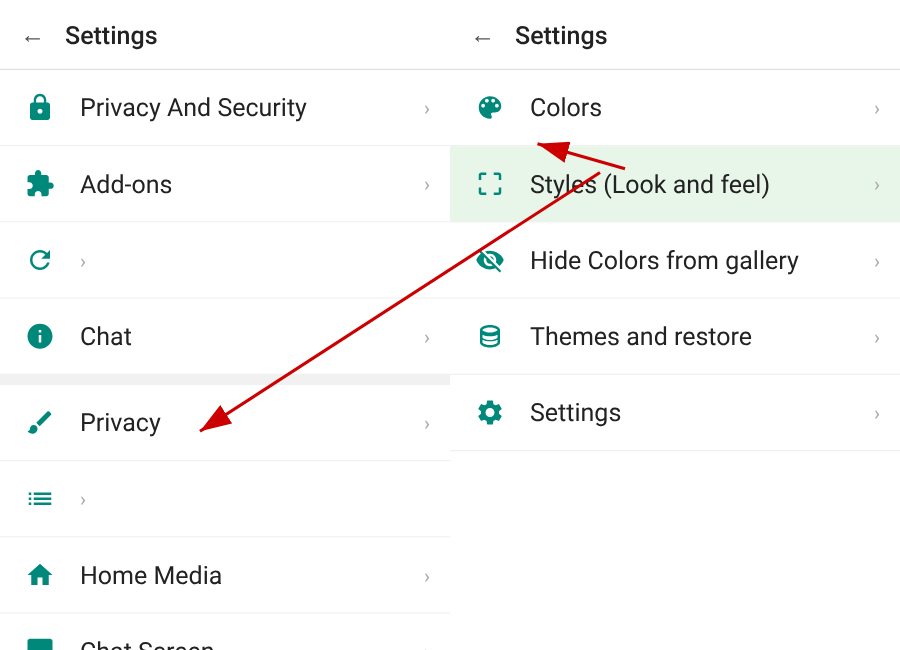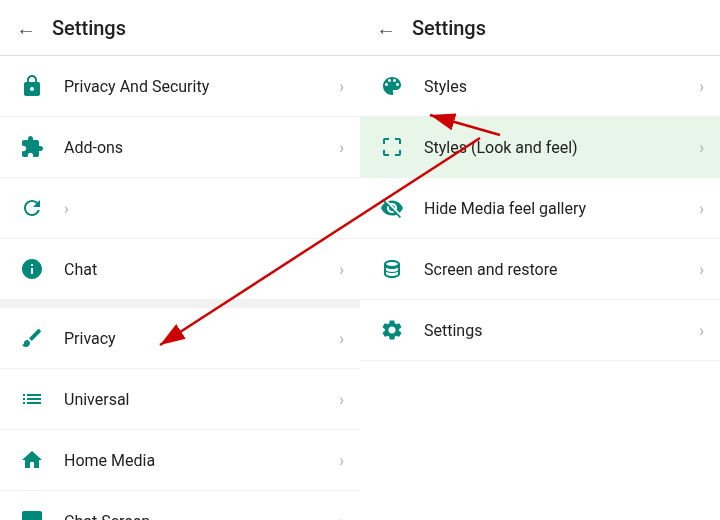--- a/index.html
+++ b/index.html
@@ -67,21 +67,21 @@
       align-items: center;
       justify-content: center;
       margin-right: 16px;
       flex-shrink: 0;
       color: #00897b;
       font-size: 20px;
     }
 
     .menu-label {
       flex: 1;
-      font-size: 16px;
+      font-size: 20px;
       color: #222;
     }
 
     .menu-chevron {
       color: #aaa;
       font-size: 16px;
     }
 
     .divider {
       height: 8px;
@@ -175,21 +175,20 @@
         <span class="menu-label">Privacy</span>
         <span class="menu-chevron">›</span>
       </div>
 
       <div class="menu-item">
         <span class="menu-icon">
           <svg class="icon-svg" viewBox="0 0 24 24">
               <path d="M3 13h2v-2H3v2zm0 4h2v-2H3v2zm0-8h2V7H3v2zm4 4h14v-2H7v2zm0 4h14v-2H7v2zM7 7v2h14V7H7z"></path>
             </svg>
         </span>
-        <span class="menu-label">Universal</span>
         <span class="menu-chevron">›</span>
       </div>
 
       <div class="menu-item">
         <span class="menu-icon">
           <svg class="icon-svg" viewBox="0 0 24 24">
               <path d="M10 20v-6h4v6h5v-8h3L12 3 2 12h3v8z"></path>
             </svg>
         </span>
         <span class="menu-label">Home Media</span>
@@ -215,51 +214,51 @@
       <span class="panel-title">Settings</span>
     </div>
     <div class="menu-list">
 
       <div class="menu-item">
         <span class="menu-icon">
           <svg class="icon-svg" viewBox="0 0 24 24">
               <path d="M12 3c-4.97 0-9 4.03-9 9s4.03 9 9 9c.83 0 1.5-.67 1.5-1.5 0-.39-.15-.74-.39-1.01-.23-.26-.38-.61-.38-.99 0-.83.67-1.5 1.5-1.5H16c2.76 0 5-2.24 5-5 0-4.42-4.03-8-9-8zm-5.5 9c-.83 0-1.5-.67-1.5-1.5S5.67 9 6.5 9 8 9.67 8 10.5 7.33 12 6.5 12zm3-4C8.67 8 8 7.33 8 6.5S8.67 5 9.5 5s1.5.67 1.5 1.5S10.33 8 9.5 8zm5 0c-.83 0-1.5-.67-1.5-1.5S13.67 5 14.5 5s1.5.67 1.5 1.5S15.33 8 14.5 8zm3 4c-.83 0-1.5-.67-1.5-1.5S16.67 9 17.5 9s1.5.67 1.5 1.5-.67 1.5-1.5 1.5z"></path>
             </svg>
         </span>
-        <span class="menu-label">Styles</span>
+        <span class="menu-label">Colors</span>
         <span class="menu-chevron">›</span>
       </div>
 
       <div class="menu-item highlighted">
         <span class="menu-icon">
           <svg class="icon-svg" viewBox="0 0 24 24">
               <path d="M3 5v4h2V5h4V3H5c-1.1 0-2 .9-2 2zm2 10H3v4c0 1.1.9 2 2 2h4v-2H5v-4zm14 4h-4v2h4c1.1 0 2-.9 2-2v-4h-2v4zm0-16h-4v2h4v4h2V5c0-1.1-.9-2-2-2z"></path>
             </svg>
         </span>
         <span class="menu-label">Styles (Look and feel)</span>
         <span class="menu-chevron">›</span>
       </div>
 
       <div class="menu-item">
         <span class="menu-icon">
           <svg class="icon-svg" viewBox="0 0 24 24">
               <path d="M12 7c2.76 0 5 2.24 5 5 0 .65-.13 1.26-.36 1.83l2.92 2.92c1.51-1.26 2.7-2.89 3.43-4.75-1.73-4.39-6-7.5-11-7.5-1.4 0-2.74.25-3.98.7l2.16 2.16C10.74 7.13 11.35 7 12 7zM2 4.27l2.28 2.28.46.46C3.08 8.3 1.78 10.02 1 12c1.73 4.39 6 7.5 11 7.5 1.55 0 3.03-.3 4.38-.84l.42.42L19.73 22 21 20.73 3.27 3 2 4.27zM7.53 9.8l1.55 1.55c-.05.21-.08.43-.08.65 0 1.66 1.34 3 3 3 .22 0 .44-.03.65-.08l1.55 1.55c-.67.33-1.41.53-2.2.53-2.76 0-5-2.24-5-5 0-.79.2-1.53.53-2.2zm4.31-.78l3.15 3.15.02-.16c0-1.66-1.34-3-3-3l-.17.01z"></path>
             </svg>
         </span>
-        <span class="menu-label">Hide Media feel gallery</span>
+        <span class="menu-label">Hide Colors from gallery</span>
         <span class="menu-chevron">›</span>
       </div>
 
       <div class="menu-item">
         <span class="menu-icon">
           <svg class="icon-svg" viewBox="0 0 24 24">
               <path d="M12 3C7.58 3 4 4.79 4 7v10c0 2.21 3.59 4 8 4s8-1.79 8-4V7c0-2.21-3.58-4-8-4zm0 2c3.87 0 6 1.5 6 2s-2.13 2-6 2-6-1.5-6-2 2.13-2 6-2zm0 14c-3.87 0-6-1.5-6-2v-2.23c1.61.78 3.72 1.23 6 1.23s4.39-.45 6-1.23V17c0 .5-2.13 2-6 2zm0-4c-3.87 0-6-1.5-6-2v-2.23c1.61.78 3.72 1.23 6 1.23s4.39-.45 6-1.23V13c0 .5-2.13 2-6 2z"></path>
             </svg>
         </span>
-        <span class="menu-label">Screen and restore</span>
+        <span class="menu-label">Themes and restore</span>
         <span class="menu-chevron">›</span>
       </div>
 
       <div class="menu-item">
         <span class="menu-icon">
           <svg class="icon-svg" viewBox="0 0 24 24">
               <path d="M19.14 12.94c.04-.3.06-.61.06-.94 0-.32-.02-.64-.07-.94l2.03-1.58c.18-.14.23-.41.12-.61l-1.92-3.32c-.12-.22-.37-.29-.59-.22l-2.39.96c-.5-.38-1.03-.7-1.62-.94l-.36-2.54c-.04-.24-.24-.41-.48-.41h-3.84c-.24 0-.43.17-.47.41l-.36 2.54c-.59.24-1.13.57-1.62.94l-2.39-.96c-.22-.08-.47 0-.59.22L2.74 8.87c-.12.21-.08.47.12.61l2.03 1.58c-.05.3-.09.63-.09.94s.02.64.07.94l-2.03 1.58c-.18.14-.23.41-.12.61l1.92 3.32c.12.22.37.29.59.22l2.39-.96c.5.38 1.03.7 1.62.94l.36 2.54c.05.24.24.41.48.41h3.84c.24 0 .44-.17.47-.41l.36-2.54c.59-.24 1.13-.56 1.62-.94l2.39.96c.22.08.47 0 .59-.22l1.92-3.32c.12-.22.07-.47-.12-.61l-2.01-1.58zM12 15.6c-1.98 0-3.6-1.62-3.6-3.6s1.62-3.6 3.6-3.6 3.6 1.62 3.6 3.6-1.62 3.6-3.6 3.6z"></path>
             </svg>
         </span>
         <span class="menu-label">Settings</span>

